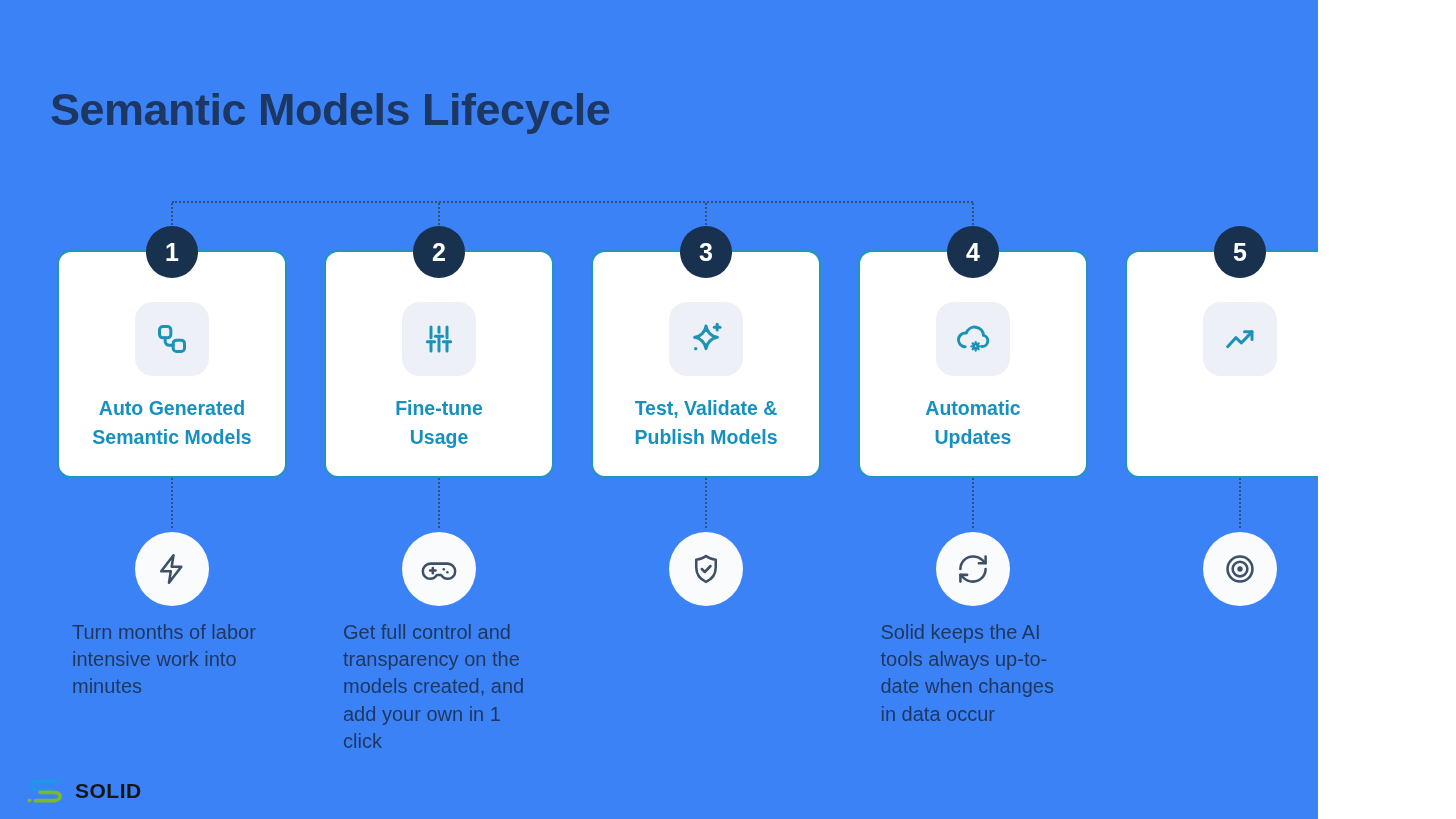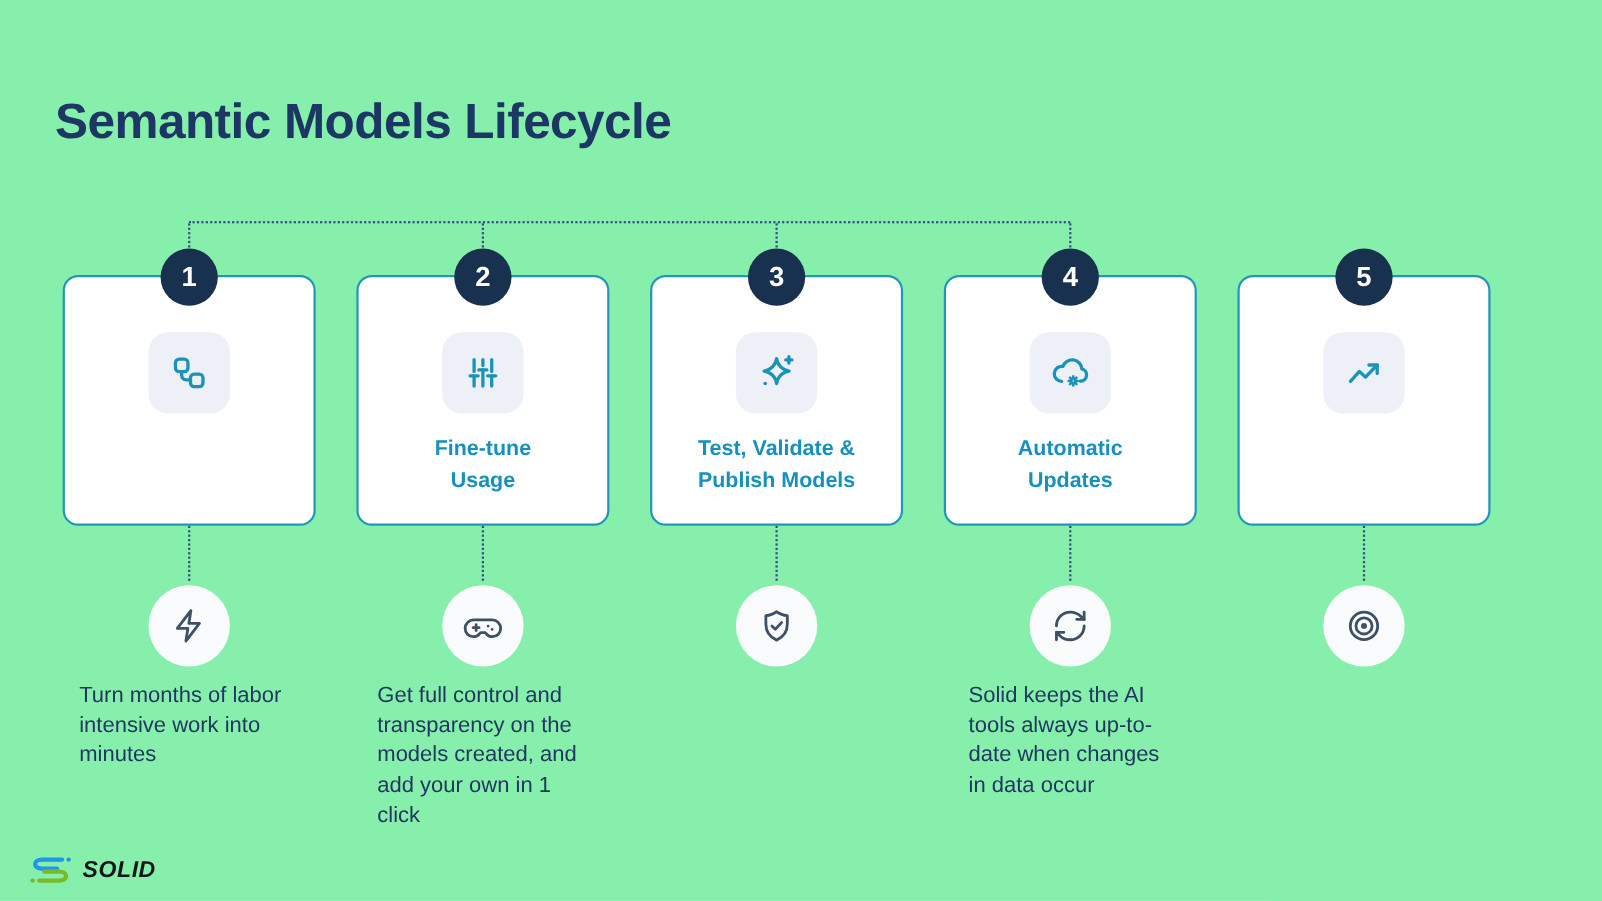--- a/index.html
+++ b/index.html
@@ -1,19 +1,19 @@
 <!DOCTYPE html>
 <html><head>
 <meta charset="utf-8">
 <style>
   html,body { margin:0; padding:0; }
   #canvas {
     position:relative;
-    width:1456px; height:819px;
-    background:#86efac;
+    width:1318px; height:819px;
+    background:#3b82f6;
     font-family:"Liberation Sans", sans-serif;
     overflow:hidden;
   }
   .page-title {
     position:absolute; left:50px; top:84px;
     font-size:45px; font-weight:700; color:#1d3765;
     letter-spacing:-0.5px; margin:0;
   }
   
   .conn-h {
@@ -69,21 +69,21 @@
     text-align:left; line-height:1.36;
   }
   .col:nth-child(1) .desc { max-width:200px; }
   .col:nth-child(2) .desc { max-width:192px; }
   .col:nth-child(3) .desc { max-width:240px; }
   .col:nth-child(4) .desc { max-width:185px; }
   .col:nth-child(5) .desc { max-width:246px; }
   
   .footer {
     position:absolute; left:26px; bottom:12px;
-    display:flex; align-items:center; gap:9px;font-style:italic;
+    display:flex; align-items:center; gap:9px;
   }
   .brand-text {
     font-size:21px; font-weight:800; color:#141619; letter-spacing:0.5px;
   }
   svg { display:block; }
 </style>
 </head>
 <body>
 
 <div id="canvas">
@@ -101,20 +101,21 @@
     <div class="col">
       <div class="card">
         <div class="badge">1</div>
         <div class="tile">
           <svg width="40" height="40" viewBox="0 0 24 24" fill="none" stroke="#1b93b8" stroke-width="1.8" stroke-linecap="round" stroke-linejoin="round">
             <rect x="4.5" y="4.5" width="6.8" height="6.8" rx="2"></rect>
             <rect x="12.7" y="12.7" width="6.8" height="6.8" rx="2"></rect>
             <path d="M7.9 11.3v2.1a2.4 2.4 0 0 0 2.4 2.4h2.4"></path>
           </svg>
         </div>
+        <div class="card-title">Auto Generated Semantic Models</div>
       </div>
       <div class="drop"></div>
       <div class="detail-circle">
         <svg width="36" height="36" viewBox="0 0 24 24" fill="none" stroke="#3e5066" stroke-width="1.7" stroke-linecap="round" stroke-linejoin="round">
           <path d="M13 2.8 4.8 13.5h6.4l-1.2 7.7 8.2-10.7h-6.4L13 2.8Z"></path>
         </svg>
       </div>
       <div class="desc">Turn months of labor intensive work into minutes</div>
     </div>
 

